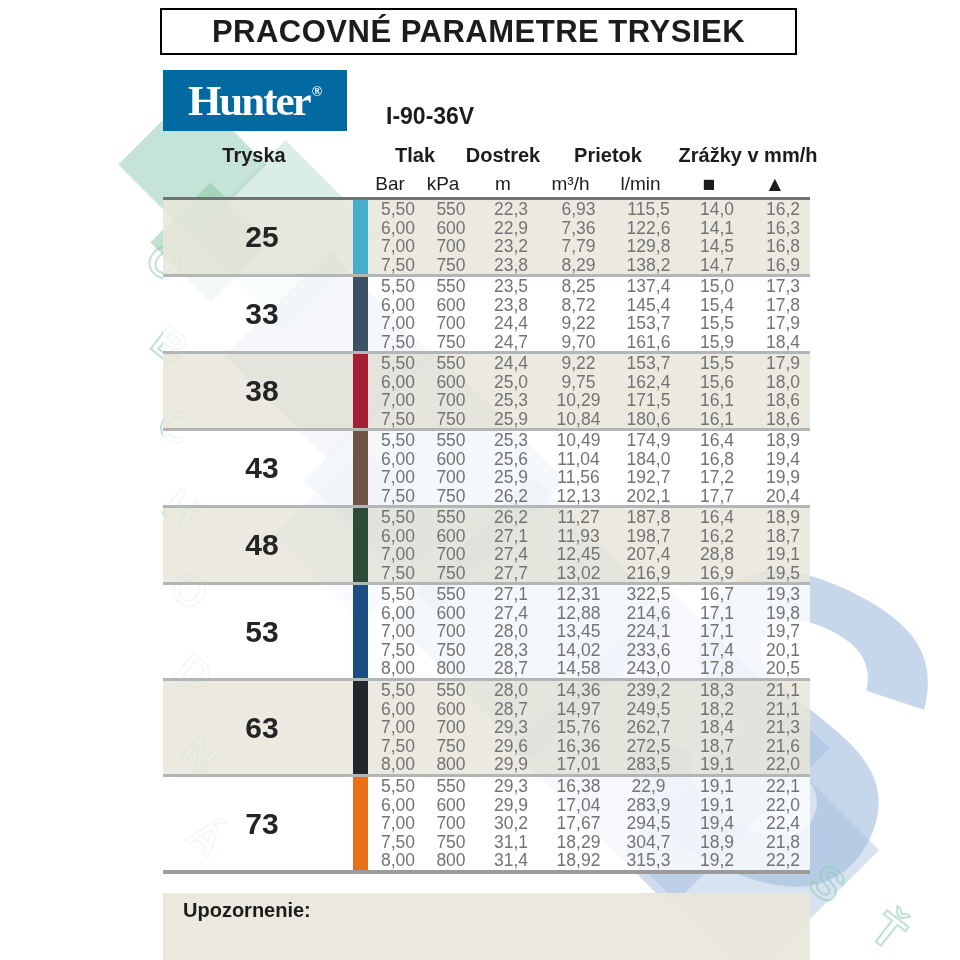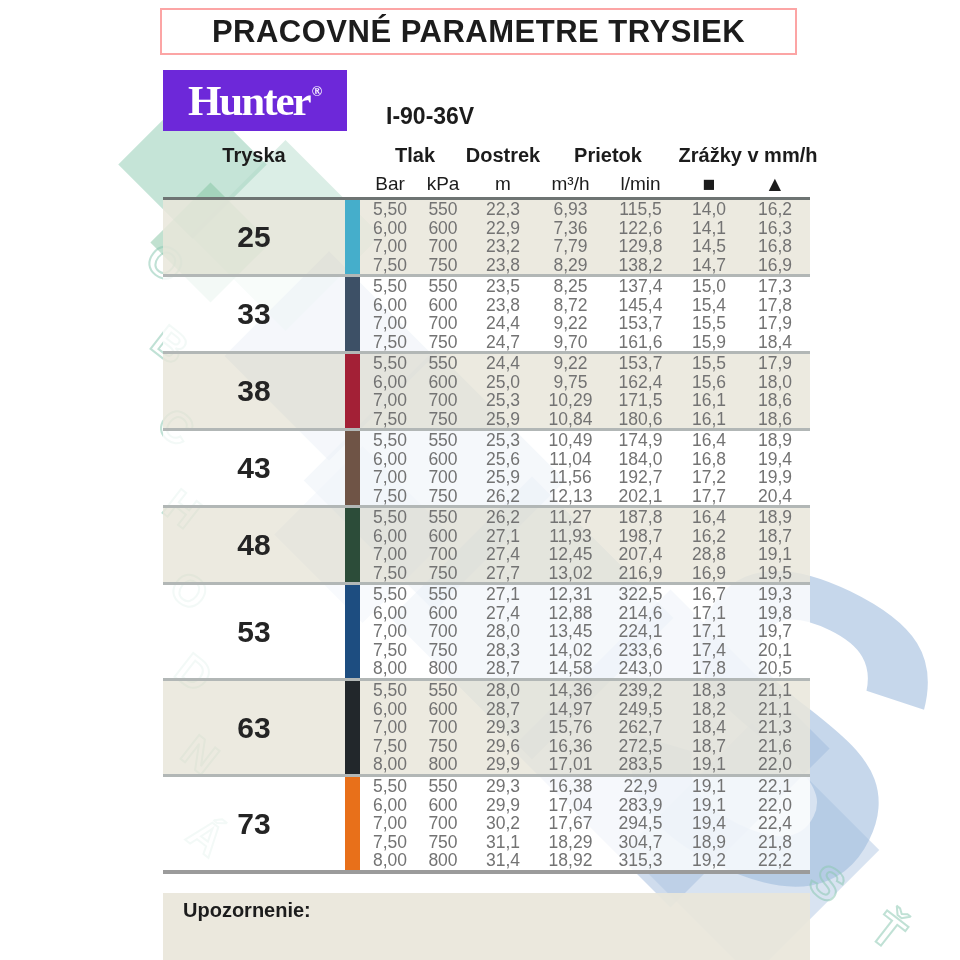--- a/index.html
+++ b/index.html
@@ -17,29 +17,29 @@
     -webkit-text-stroke:2px rgba(140,200,178,.55);
     text-shadow:none;
   }
   .wm-big-letter{
     font-weight:bold; color:rgba(160,188,221,.6);
     font-family:"Liberation Sans",sans-serif;
   }
   
   .title-box{
     position:absolute; left:160px; top:8px; width:633px; height:43px;
-    background:#ffffff; border:2px solid #fca5a5;
+    background:#ffffff; border:2px solid #000000;
     display:flex; align-items:center; justify-content:center;
     font-size:31px; font-weight:bold; letter-spacing:.5px;
     z-index:4;
   }
   
   .logo{
     position:absolute; left:163px; top:70px; width:184px; height:61px;
-    background:#6d28d9; color:#ffffff;
+    background:#0369a1; color:#ffffff;
     display:flex; align-items:center; justify-content:center;
     font-family:"Liberation Serif", serif;
     font-weight:bold; font-size:43px; letter-spacing:-2px;
     z-index:4;
   }
   .logo sup{font-size:14px; letter-spacing:0; margin-left:2px; margin-top:-18px;}
   .model{
     position:absolute; left:386px; top:103px;
     font-size:23px; font-weight:bold; z-index:4;
   }
@@ -67,21 +67,21 @@
   
   .tbody{position:absolute; left:163px; top:200px; width:647px; z-index:3;}
   .section{
     display:flex; border-bottom:3px solid #b2b7b6; box-sizing:border-box;
   }
   .section.bg-beige{background:rgba(233,230,218,.85);}
   .section.bg-white{background:rgba(255,255,255,.8);}
   .sec-label{
     width:182px; flex:0 0 182px;
     display:flex; align-items:center; justify-content:center;
-    font-size:30px; font-weight:bold; color:#242424;
+    font-size:30px; font-weight:bold; color:#242424;margin-left:8px;
   }
   .sec-bar{width:15px; flex:0 0 15px;}
   .sec-gap{width:2px; flex:0 0 2px;}
   .sec-rows{width:448px; flex:0 0 448px; display:flex; flex-direction:column; justify-content:center;}
   .trow{font-size:17.5px; color:#737373;}
   .trow span{display:flex; align-items:center; justify-content:center; white-space:nowrap;}
   .r4 .trow{height:18.5px; line-height:18.5px;}
   .r5 .trow{height:18.6px; line-height:18.6px;}
   .tbody-endline{
     position:absolute; left:163px; top:870px; width:647px; height:4px;

